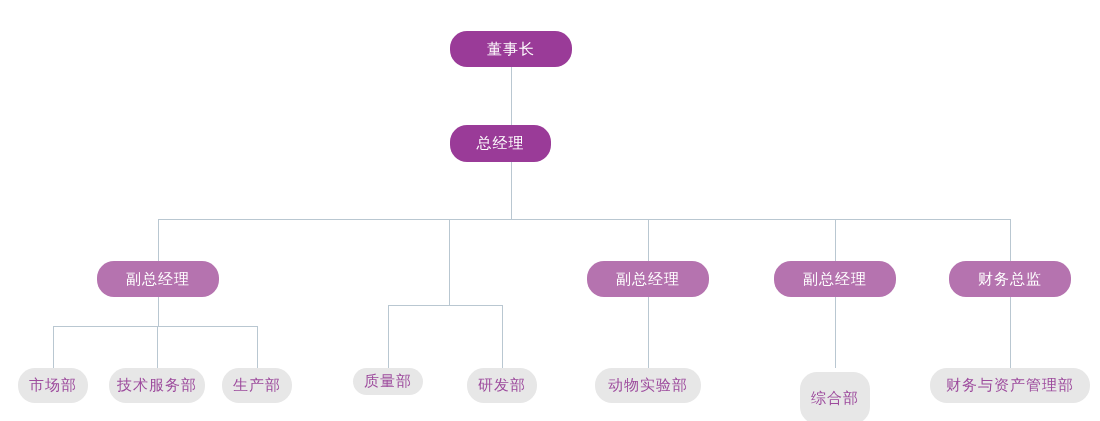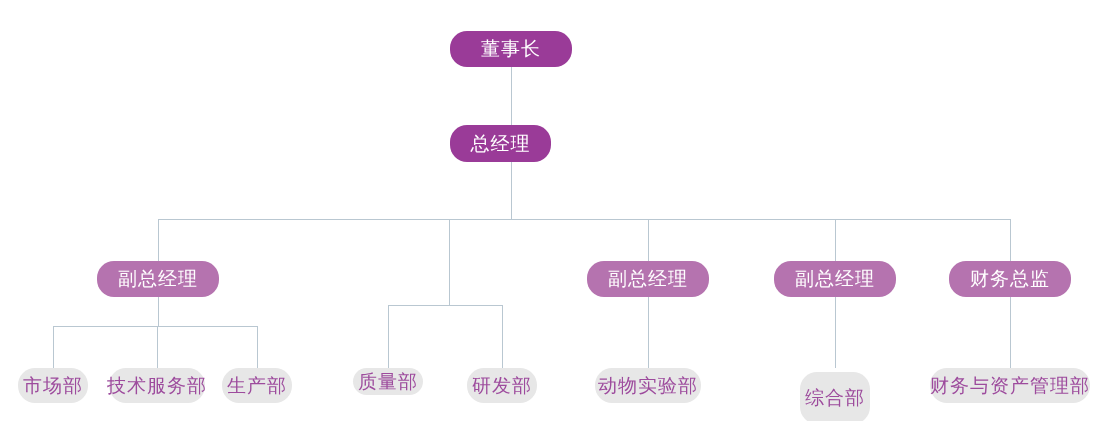--- a/index.html
+++ b/index.html
@@ -13,21 +13,21 @@
     width: 1100px;
     height: 421px;
     background: #ffffff;
     overflow: hidden;
   }
   .node {
     position: absolute;
     display: flex;
     align-items: center;
     justify-content: center;
-    font-size: 19px;
+    font-size: 15px;
     letter-spacing: 1px;
     white-space: nowrap;
     box-sizing: border-box;
     border-radius: 17px;
   }
   .node.primary {
     background: var(--primary-fill);
     color: var(--primary-text);
   }
   .node.secondary {

